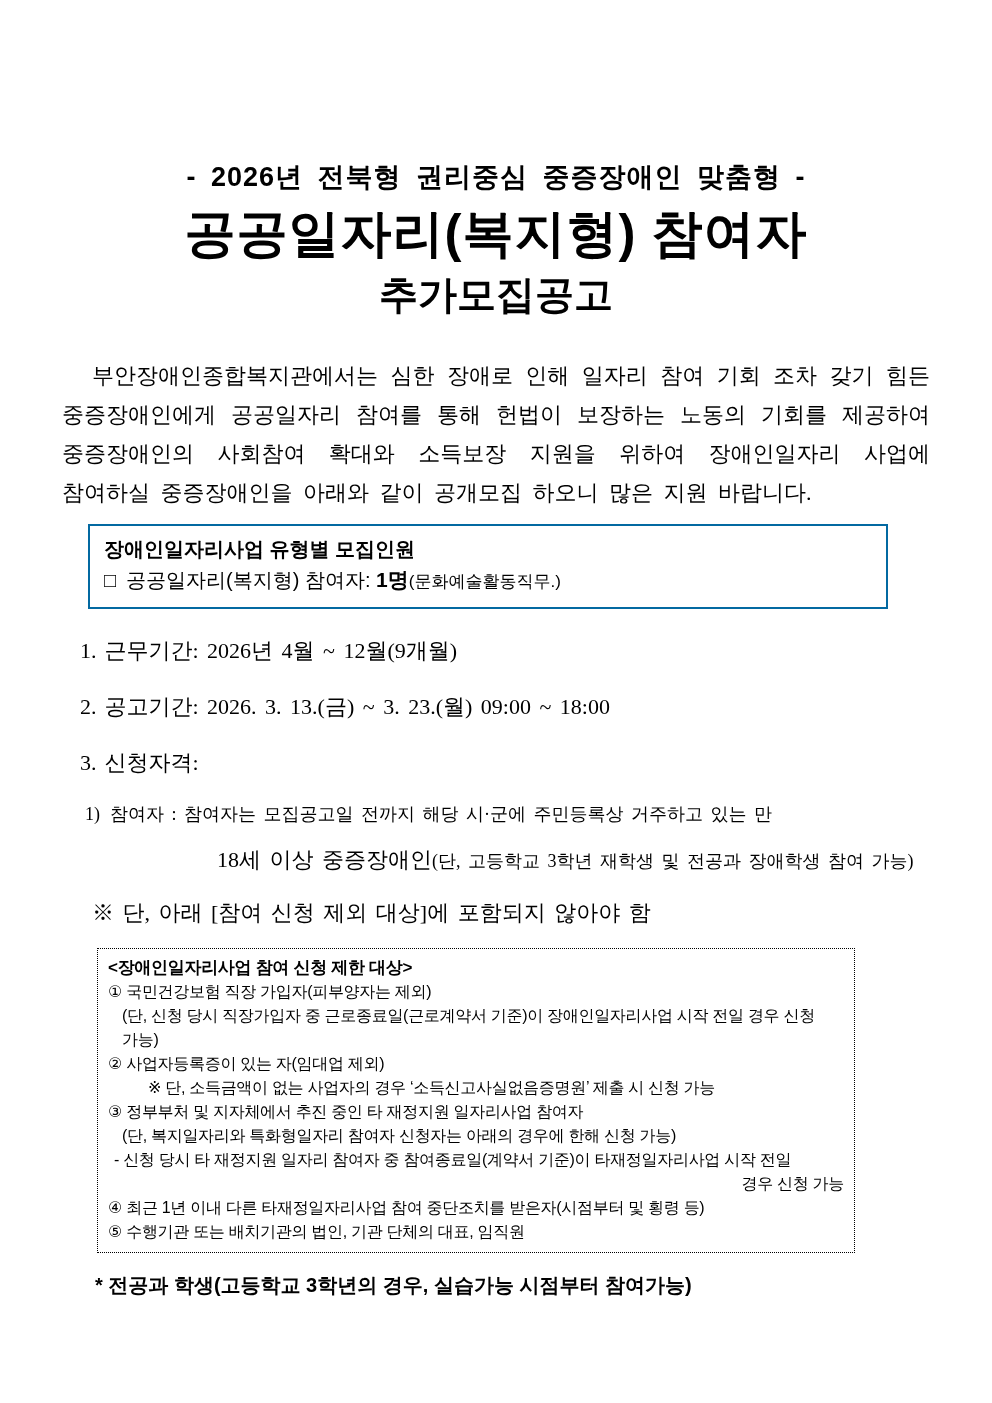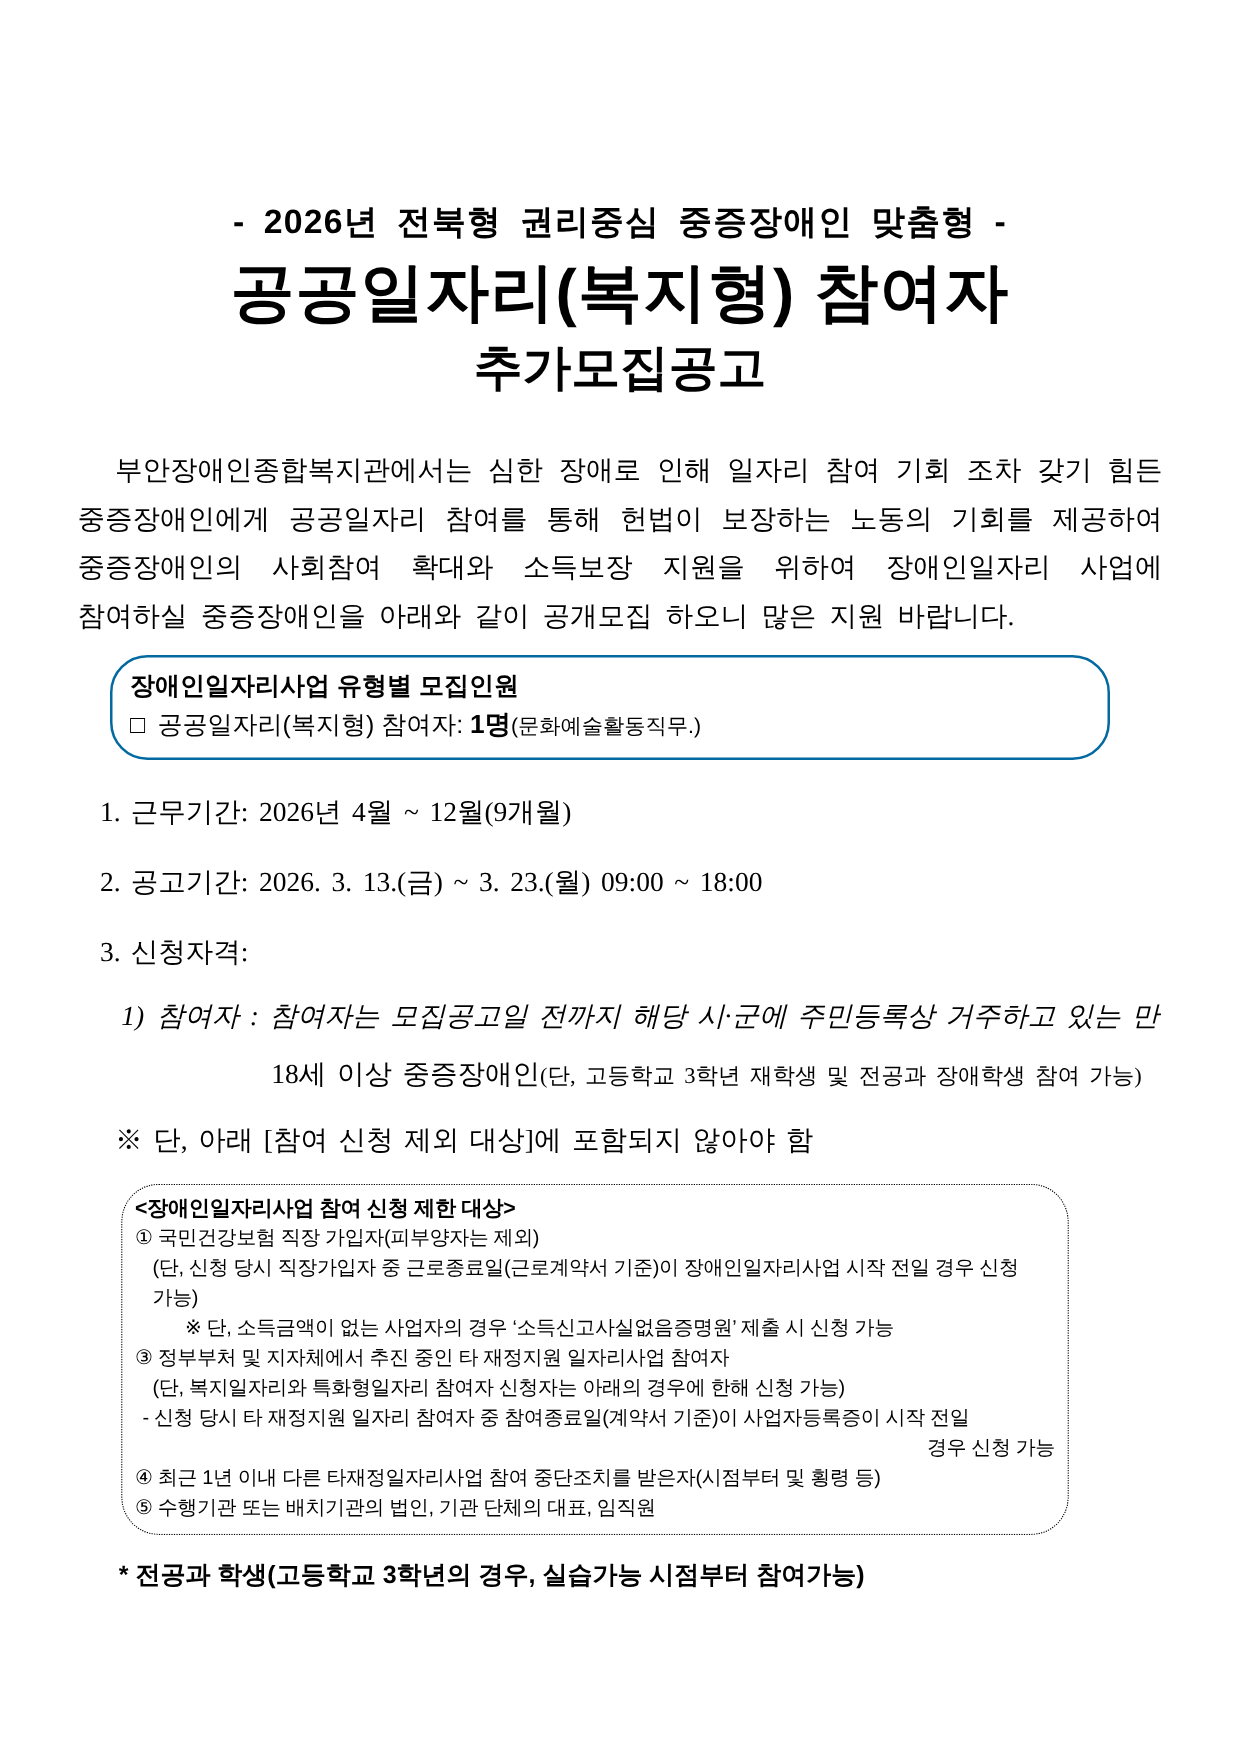--- a/index.html
+++ b/index.html
@@ -1,20 +1,20 @@
 <!DOCTYPE html>
 <html><head>
 <meta charset="utf-8">
 <style>
   html, body {
     margin: 0;
     padding: 0;
     background: #ffffff;
   }
-  * { box-sizing: border-box; border-radius: 30px; }
+  * { box-sizing: border-box; }
 
   .page {
     position: relative;
     width: 992px;
     height: 1403px;
     margin: 0 auto;
     background: #ffffff;
     color: #000000;
     padding: 160px 62px 0 62px;
     overflow: hidden;
@@ -84,25 +84,24 @@
   .num-item {
     margin: 27px 0 0 18px;
     font-size: 22px;
     line-height: 29px;
     word-spacing: 3px;
   }
   .num-item .num { margin-right: 8px; }
 
   
   .sub-line1 {
-    margin: 22px 0 0 35px;
-    font-size: 22px;
-    line-height: 30px;
-    word-spacing: 3px;
-    font-style: italic;
+    margin: 22px 0 0 23px;
+    font-size: 18px;
+    line-height: 30px;
+    word-spacing: 3px;
   }
   .sub-line1 .num { margin-right: 10px; }
   .sub-line2 {
     margin: 16px 0 0 155px;
     font-size: 22px;
     line-height: 30px;
     word-spacing: 3px;
   }
   .sub-line2 .small { font-size: 18px; }
   .note-line {
@@ -179,24 +178,25 @@
   </div>
   <div class="sub-line2">
     <span>18세 이상 중증장애인</span><span class="small">(단, 고등학교 3학년 재학생 및 전공과 장애학생 참여 가능)</span>
   </div>
   <div class="note-line">※ 단, 아래 [참여 신청 제외 대상]에 포함되지 않아야 함</div>
 
   <div class="restriction-box">
     <div class="rx-header">&lt;장애인일자리사업 참여 신청 제한 대상&gt;</div>
     <div class="rl">① 국민건강보험 직장 가입자(피부양자는 제외)</div>
     <div class="rl ind-a">(단, 신청 당시 직장가입자 중 근로종료일(근로계약서 기준)이 장애인일자리사업 시작 전일 경우 신청 가능)</div>
+    <div class="rl">② 사업자등록증이 있는 자(임대업 제외)</div>
     <div class="rl ind-b">※ 단, 소득금액이 없는 사업자의 경우 ‘소득신고사실없음증명원’ 제출 시 신청 가능</div>
     <div class="rl">③ 정부부처 및 지자체에서 추진 중인 타 재정지원 일자리사업 참여자</div>
     <div class="rl ind-a">(단, 복지일자리와 특화형일자리 참여자 신청자는 아래의 경우에 한해 신청 가능)</div>
-    <div class="rl ind-c">- 신청 당시 타 재정지원 일자리 참여자 중 참여종료일(계약서 기준)이 사업자등록증이 시작 전일</div>
+    <div class="rl ind-c">- 신청 당시 타 재정지원 일자리 참여자 중 참여종료일(계약서 기준)이 타재정일자리사업 시작 전일</div>
     <div class="rl ind-d">경우 신청 가능</div>
     <div class="rl">④ 최근 1년 이내 다른 타재정일자리사업 참여 중단조치를 받은자(시점부터 및 횡령 등)</div>
     <div class="rl">⑤ 수행기관 또는 배치기관의 법인, 기관 단체의 대표, 임직원</div>
   </div>
 
   <div class="footnote">* 전공과 학생(고등학교 3학년의 경우, 실습가능 시점부터 참여가능)</div>
 
 </div>
 
 </body></html>

